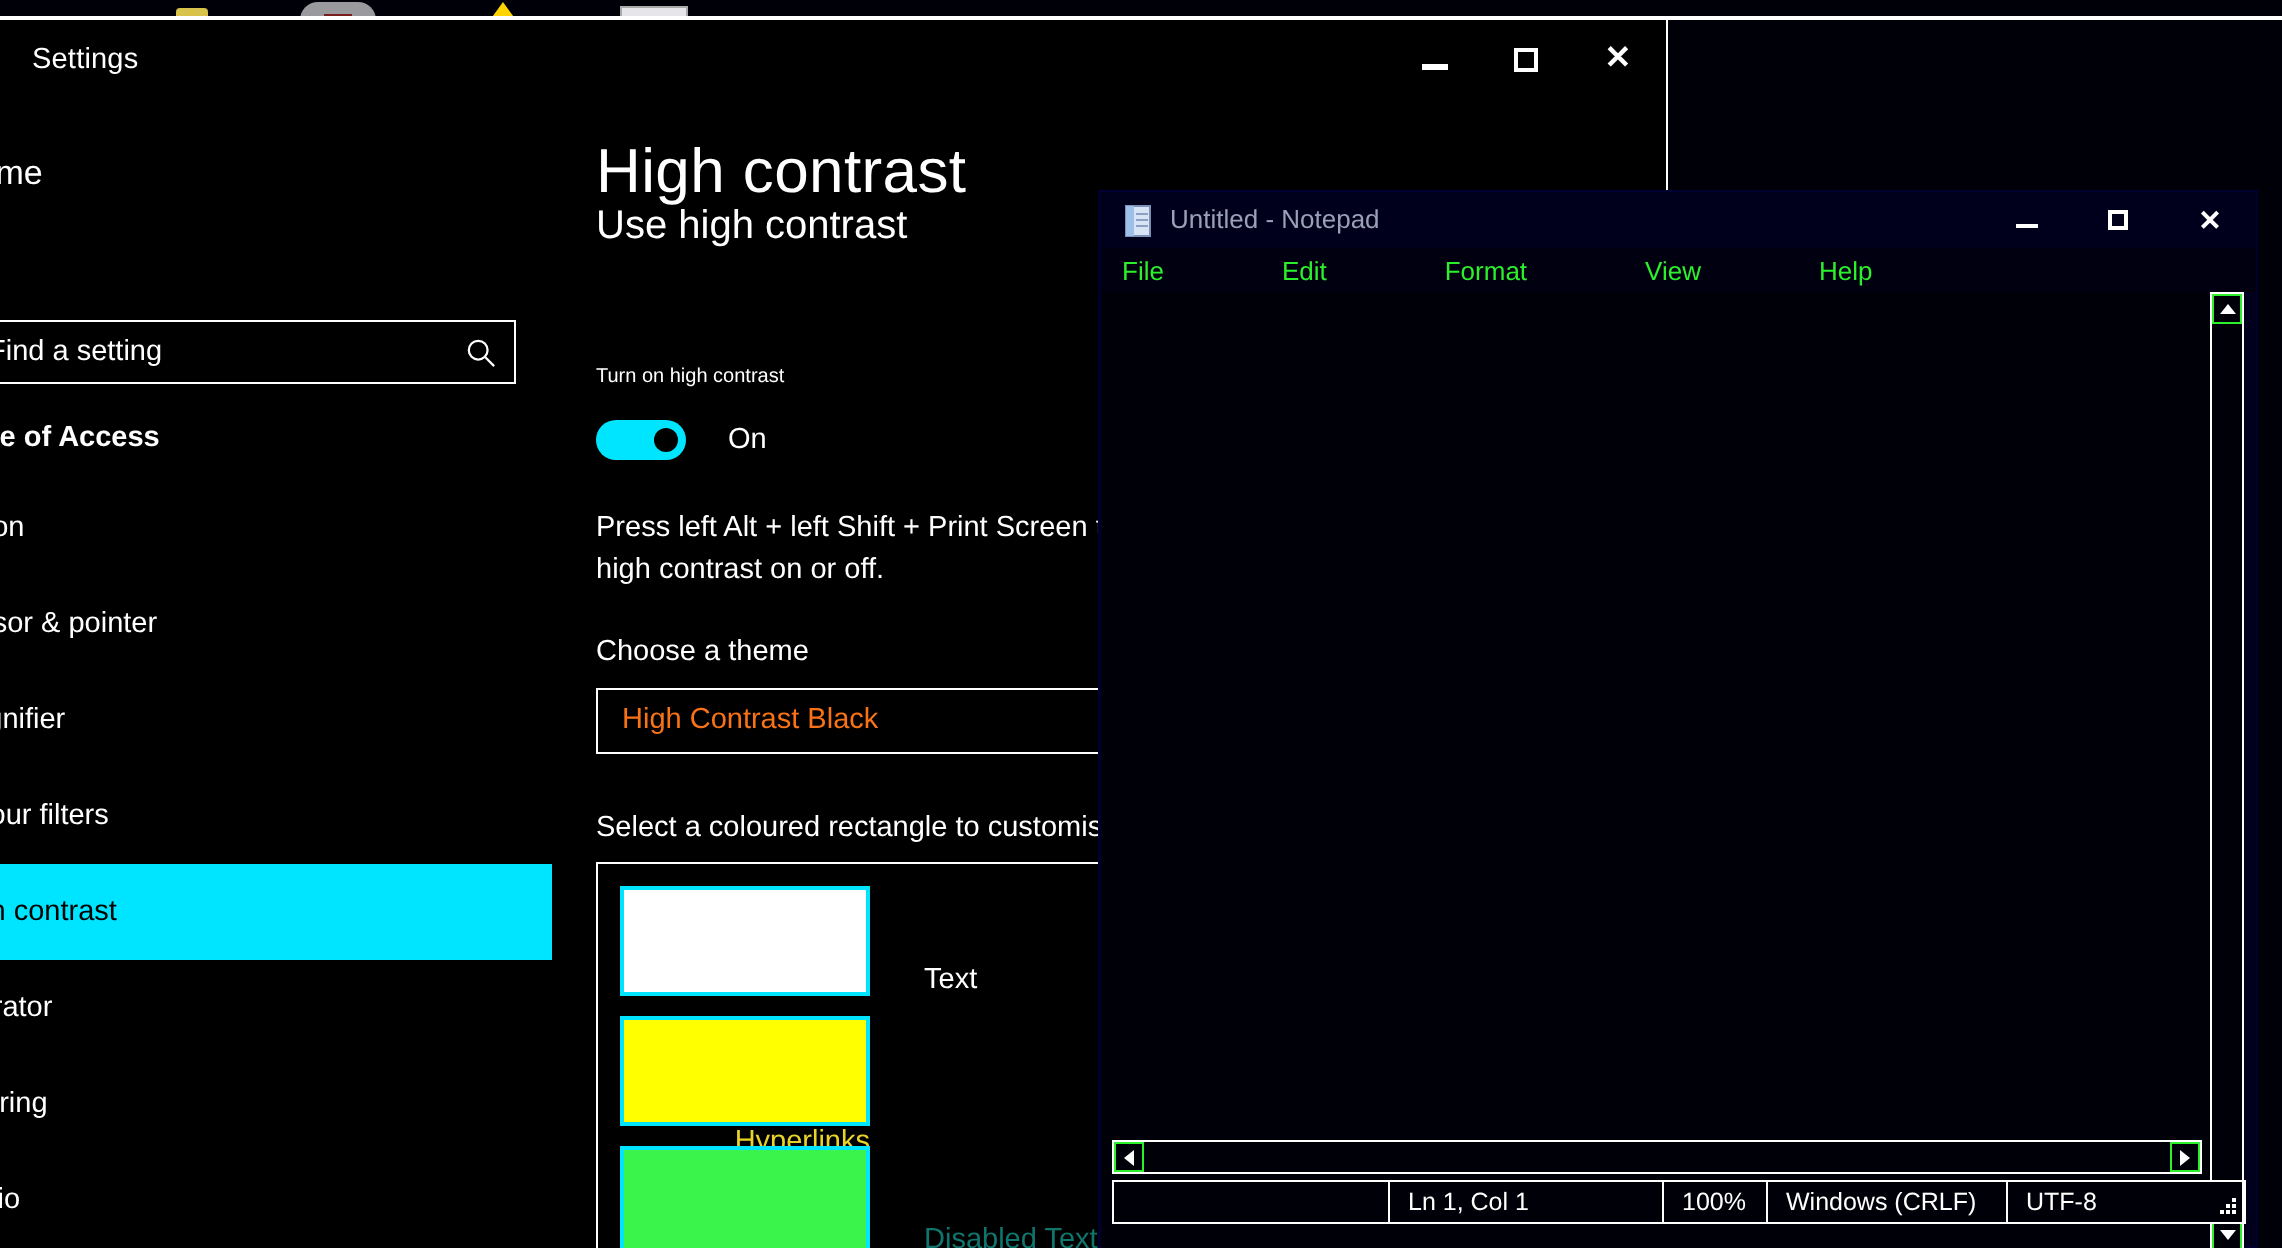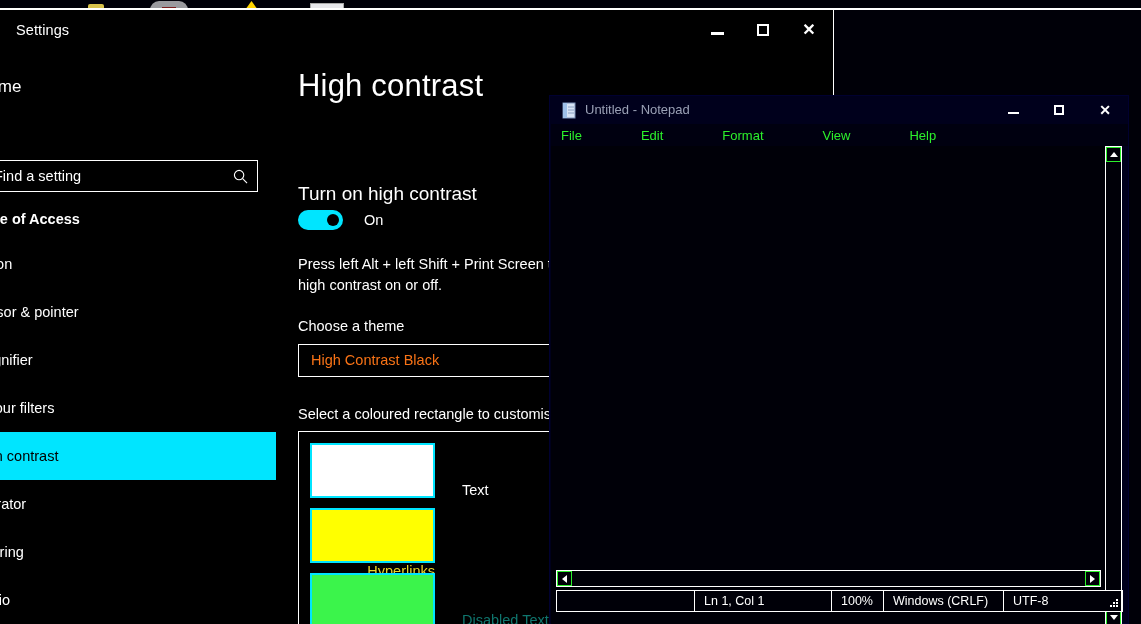--- a/index.html
+++ b/index.html
@@ -87,21 +87,21 @@
     background:#000000; overflow:hidden;
   }
   .page-title {
     position:absolute; left:22px; top:18px; font-size:31px; color:#ffffff; font-weight:300;
     letter-spacing:.2px;
   }
   .sub-head {
     position:absolute; left:22px; top:52px; font-size:20px; color:#ffffff; font-weight:300;
   }
   .lbl-turnon {
-    position:absolute; left:22px; top:133px; font-size:19px; color:#ffffff;
+    position:absolute; left:22px; top:133px; font-size:10px; color:#ffffff;
   }
   .toggle-row { position:absolute; left:22px; top:160px; display:flex; align-items:center; }
   .toggle {
     width:45px; height:20px; border-radius:11px; background:#00e5ff; position:relative;
     cursor:default;
   }
   .toggle .knob {
     position:absolute; right:4px; top:4px; width:12px; height:12px; border-radius:50%;
     background:#000000;
   }
@@ -275,20 +275,21 @@
         <div class="nav-item partial">
           <span class="lbl">Hearing</span>
         </div>
         <div class="nav-item">
           <span class="lbl">Audio</span>
         </div>
       </div>
     </div>
 
     <div class="content">
+      <div class="sub-head">Use high contrast</div>
       <div class="page-title">High contrast</div>
 
       <div class="lbl-turnon">Turn on high contrast</div>
 
       <div class="toggle-row">
         <div class="toggle">
           <span class="knob"></span>
         </div>
         <span class="toggle-label">On</span>
       </div>

